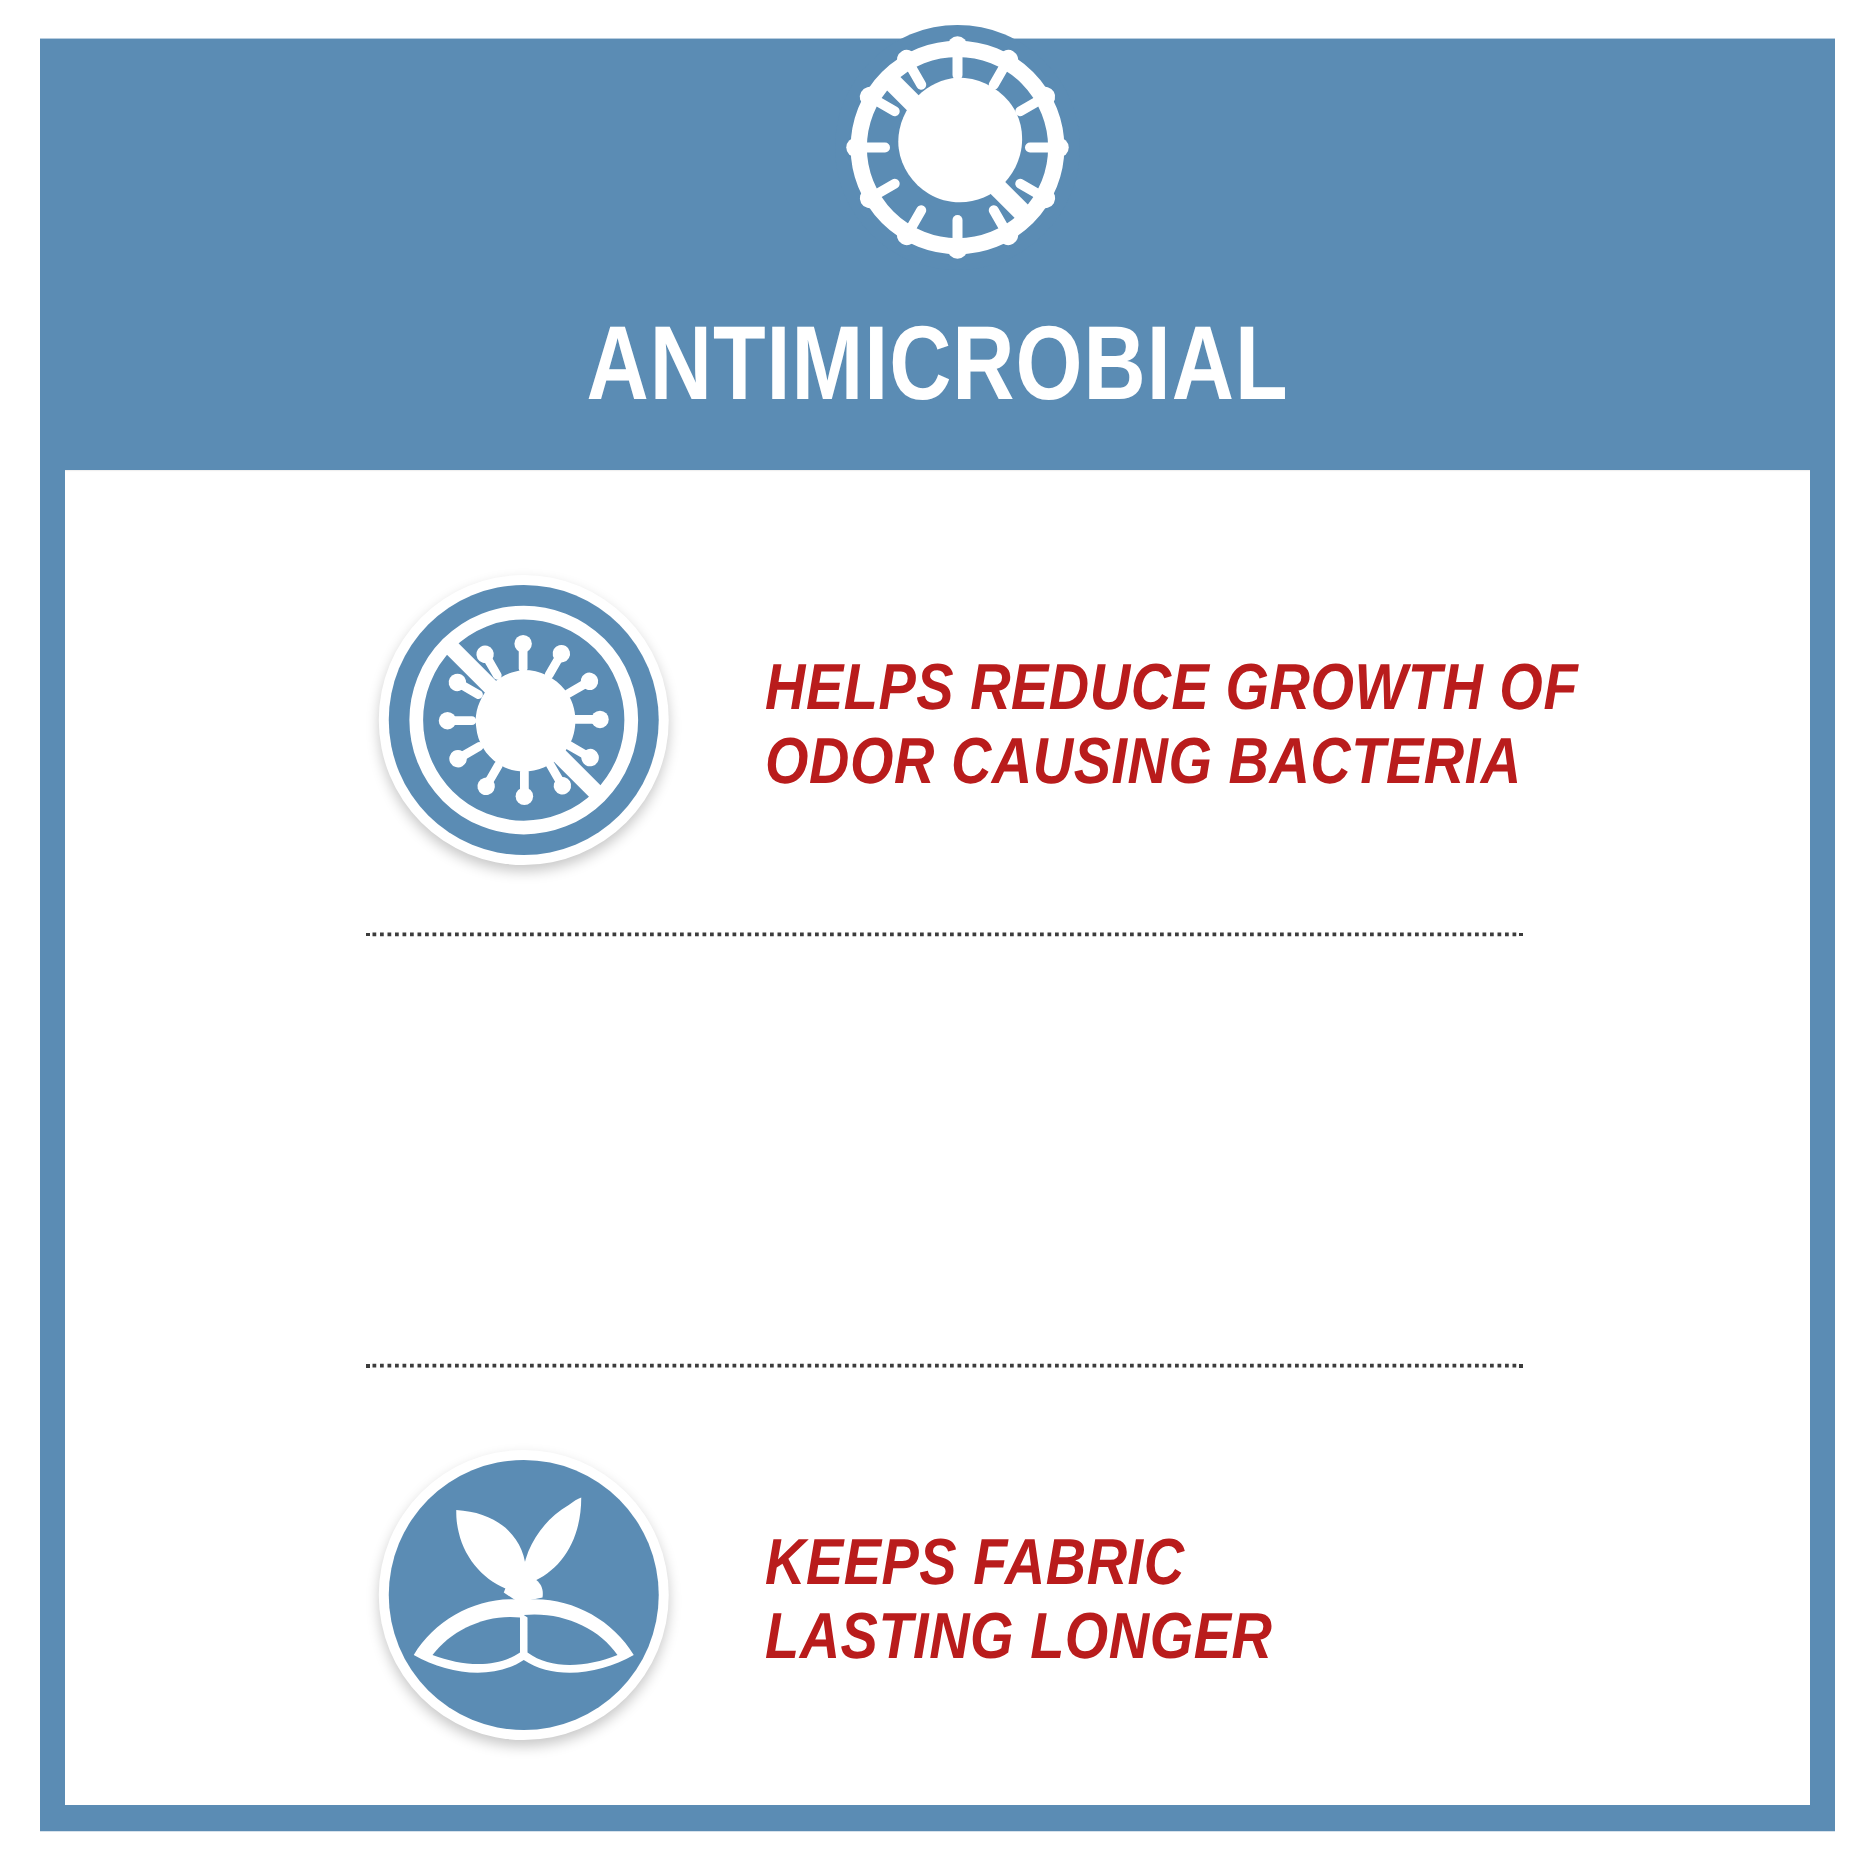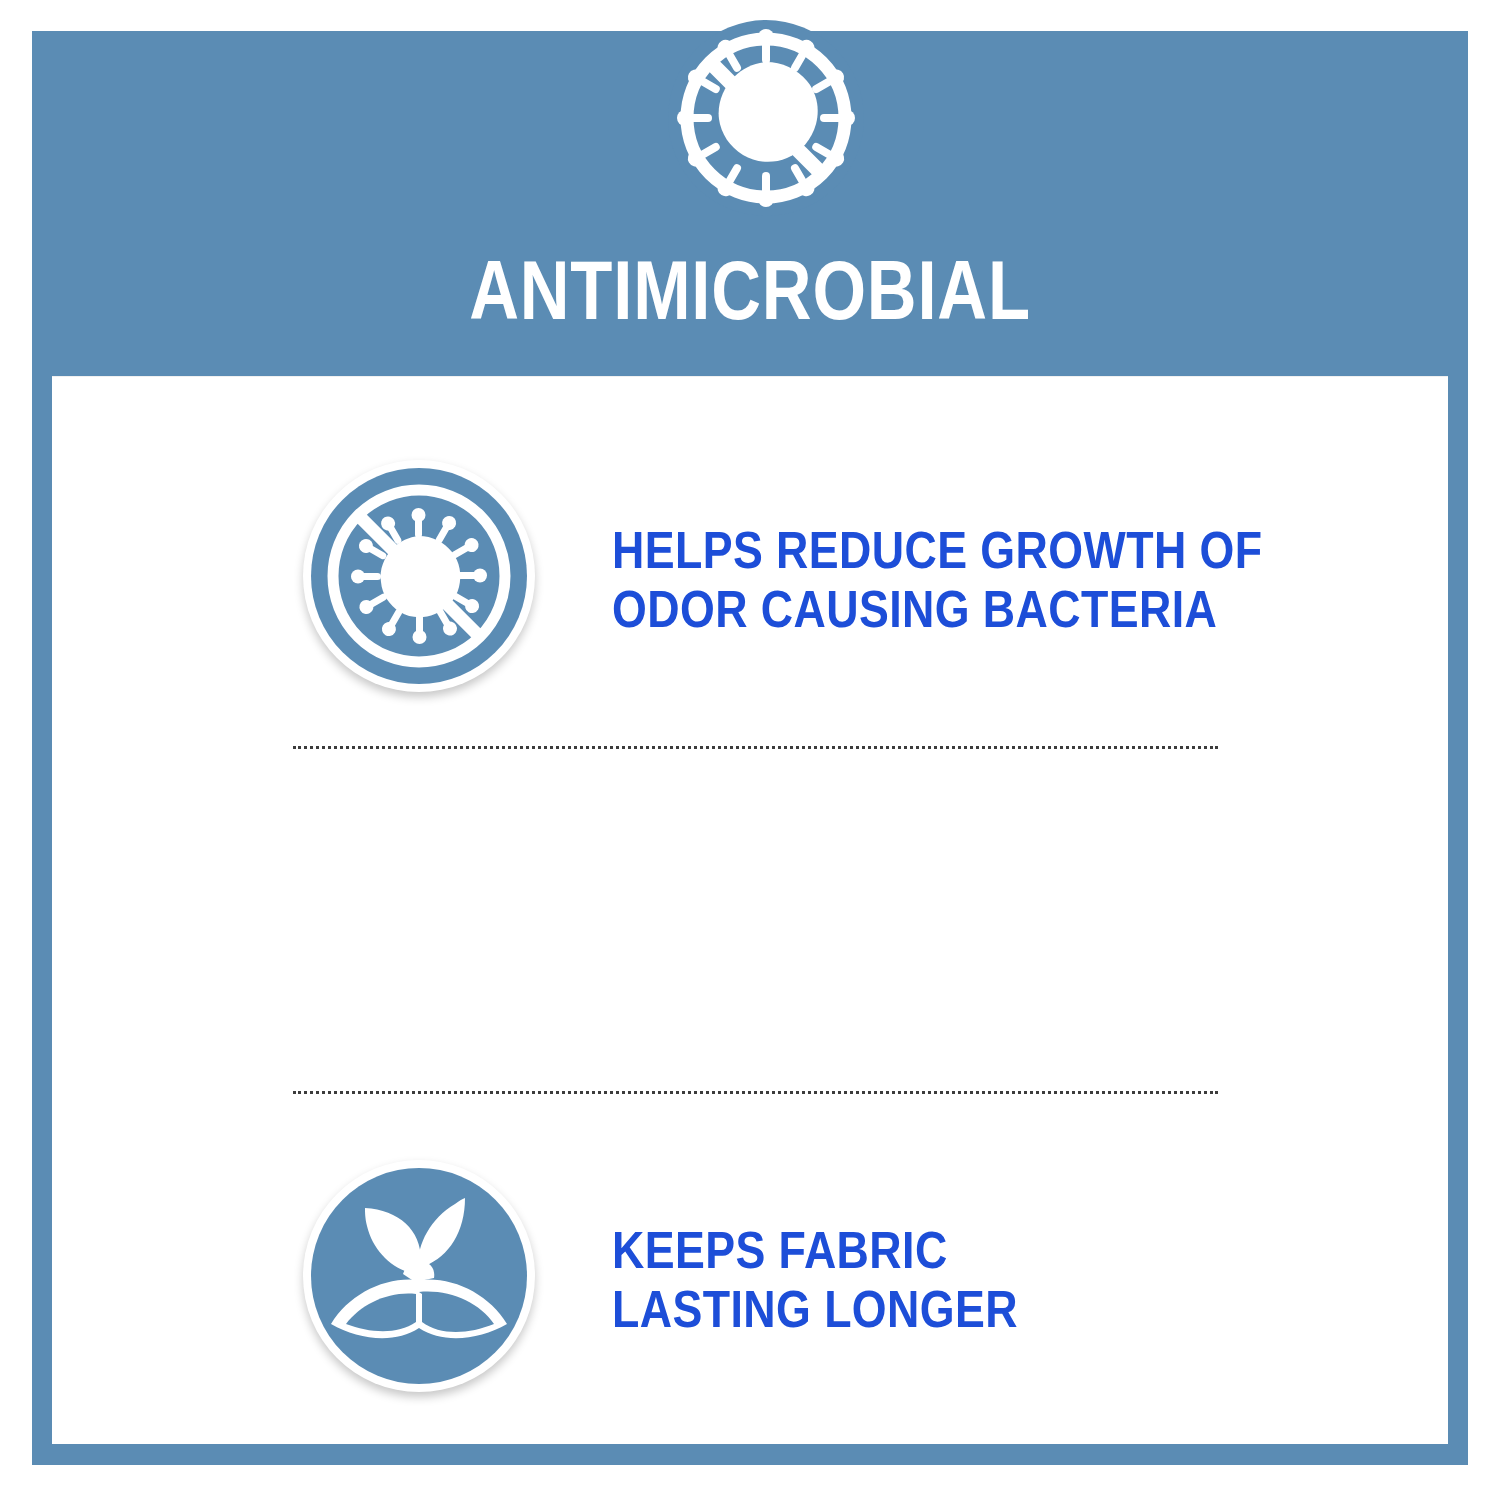--- a/index.html
+++ b/index.html
@@ -130,26 +130,27 @@
 
   .feature-text {
     position: absolute;
     left: 560px;
     top: 0;
     width: 820px;
     height: 250px;
     display: flex;
     flex-direction: column;
     justify-content: center;
-    color: #1d4ed8;
+    color: #b91c1c;
     font-family: "Liberation Sans Narrow", "Liberation Sans", sans-serif;
     font-weight: bold;
     font-size: 52px;
     line-height: 1.14;
     letter-spacing: 0.5px;
+    font-style: italic;
   }
   .feature-text .tline {
     transform: scaleX(0.86);
     transform-origin: left center;
     white-space: nowrap;
   }
 
   
   .divider {
     position: absolute;

